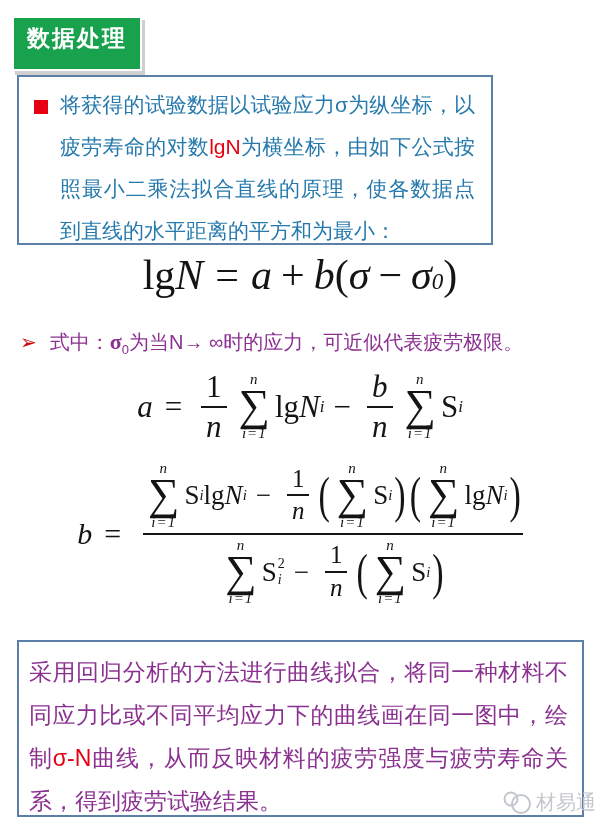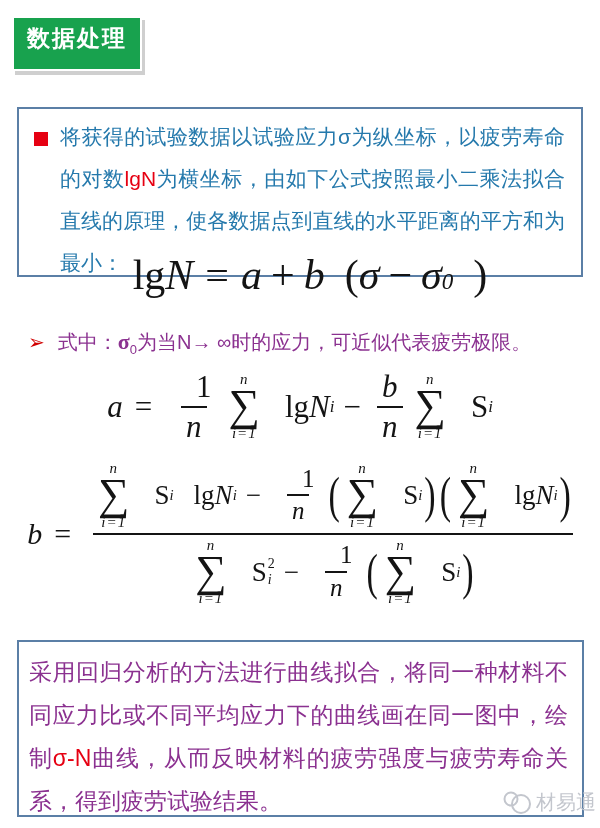--- a/index.html
+++ b/index.html
@@ -6,44 +6,44 @@
   .page{position:relative;width:600px;height:828px;background:#ffffff;overflow:hidden;
         font-family:"Liberation Sans",sans-serif;}
 
   
   .badge{position:absolute;left:12px;top:16px;background:#18A24E;color:#ffffff;
          font-weight:bold;font-size:23px;padding:5px 13px 15px;border:2px solid #ffffff;
          box-shadow:3px 4px 0 #cfcfcf;letter-spacing:2px;}
 
   
   .box{position:absolute;border:2px solid #5B7FA6;background:#ffffff;box-sizing:border-box;}
-  .box1{left:17px;top:75px;width:566px;height:170px;margin-top:32px;}
+  .box1{left:17px;top:75px;width:476px;height:170px;}
   .box2{left:17px;top:640px;width:567px;height:177px;}
 
   .sq{position:absolute;left:15px;top:23px;width:14px;height:14px;background:#E60012;}
   .box1 .content{margin:7px 16px 0 41px;font-size:21px;line-height:42px;
                  text-align:justify;color:#2579AC;}
   .box2 .content{margin:9px 14px 0 10px;font-size:23px;line-height:43px;
                  text-align:justify;color:#8B3190;}
   .red{color:#E60012;}
 
   
   .math{font-family:"Liberation Serif","DejaVu Serif",serif;color:#141414;}
   .it{font-style:italic;}
-  .rm{font-style:normal;margin-left:20px;}
+  .rm{font-style:normal;}
   .msub{font-size:0.55em;font-style:italic;}
   .op{margin:0 9px;}
   .eq{margin:0 12px;}
 
   
   .f1{position:absolute;left:0;top:251px;width:600px;display:flex;justify-content:center;
       align-items:baseline;font-size:42px;}
 
   
-  .note{position:absolute;left:20px;top:329px;width:566px;font-size:20px;color:#8B3190;margin-left:8px;}
+  .note{position:absolute;left:20px;top:329px;width:566px;font-size:20px;color:#8B3190;}
   .arrow{color:#D10000;margin-right:13px;font-size:20px;}
   .note .sigma{font-family:"Liberation Serif",serif;font-weight:bold;font-size:22px;}
   .note .sigsub{font-size:13px;}
 
   
   .bsum{display:inline-flex;flex-direction:column;align-items:center;line-height:1;margin:0 5px;}
   .bsum .lim{font-size:15px;font-style:italic;letter-spacing:1px;}
   .bsum .sym{font-size:44px;line-height:0.88;font-style:normal;}
 
   

